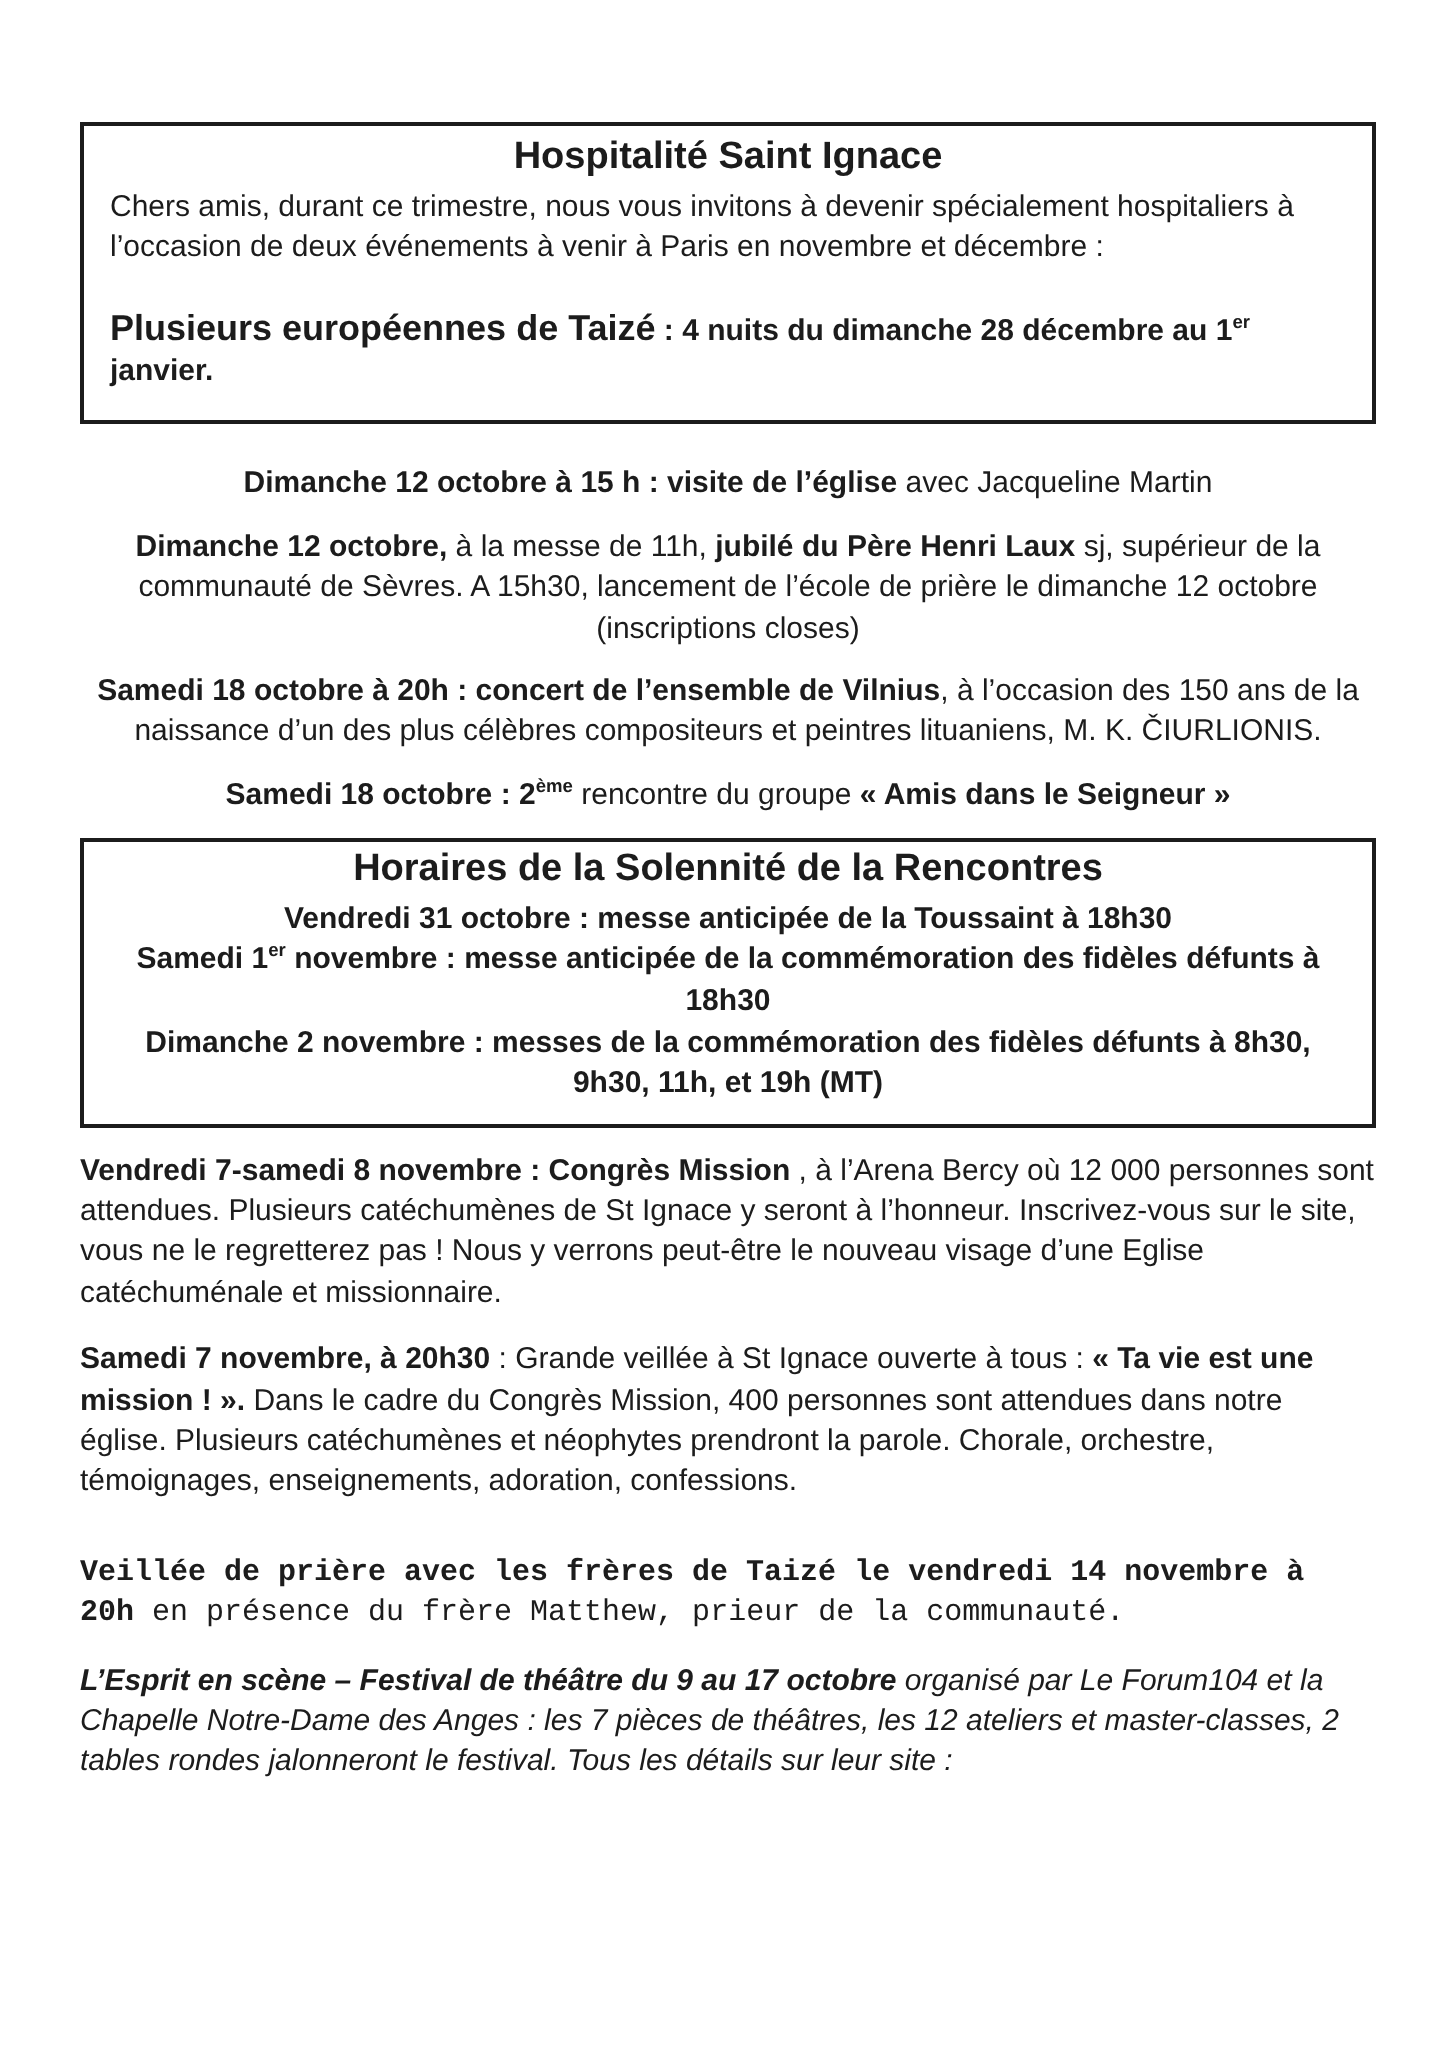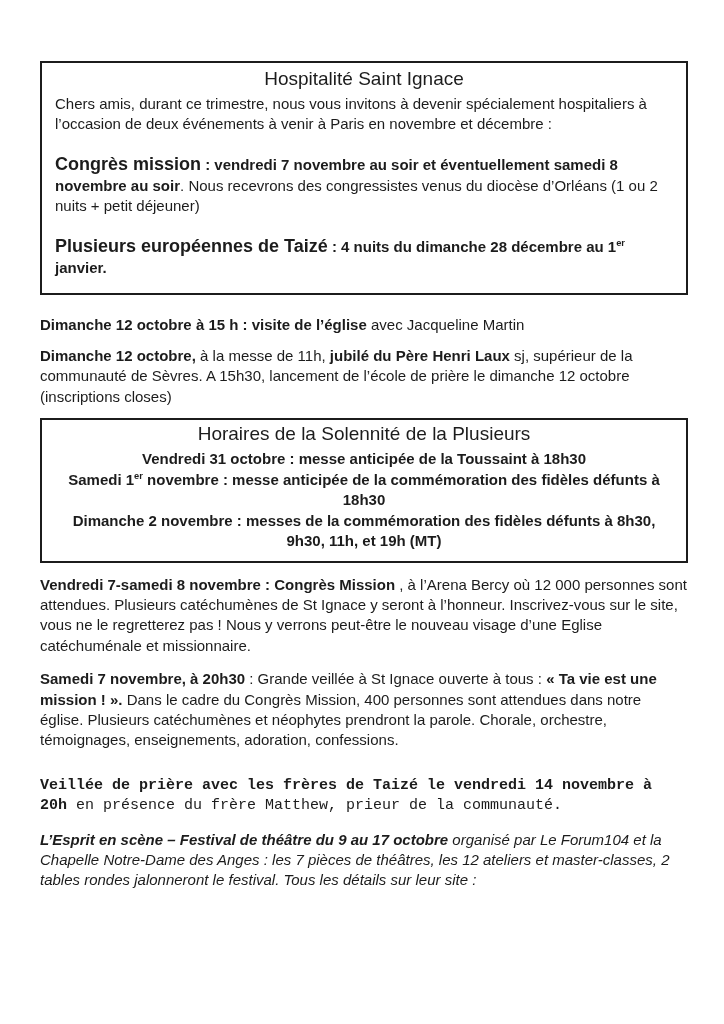--- a/index.html
+++ b/index.html
@@ -14,61 +14,62 @@
     font-size:15px;
     line-height:1.36;
     overflow:hidden;
   }
   .box { border:2px solid #1c1c1c; box-sizing:border-box; }
   .box1 { padding:3px 13px 14px 13px; }
   .box-title {
     margin:1px 0 3px 0;
     text-align:center;
     font-size:19px;
-    font-weight:normal;
+    font-weight:bold;
     line-height:1.25;
   }
   .p { margin:0 0 17px 0; }
   .p:last-child { margin-bottom:0; }
   .b { font-weight:bold; }
   .bi { font-weight:bold; font-style:italic; }
   .lead { font-weight:bold; font-size:18px; }
   sup { font-size:0.62em; line-height:0; }
   .details-line { margin:20px 0 2px 0; font-size:16px; }
 
   .events { margin-top:20px; }
-  .events .p { margin:4px 0 11px 0; }
+  .events .p { margin:4px 0 11px 0;text-align:center; }
 
   .box2 { margin-top:7px; padding:1px 12px 9px 12px; }
   .box2 .sched { margin:0; font-weight:bold; line-height:1.37;text-align:center; }
 
   .mid { margin-top:12px; }
   .mid .p { margin:0 0 13px 0; }
   .p-veillee { margin-top:25px !important;font-family:Liberation Mono, monospace; }
   .p-esprit { font-style:italic; }
 </style>
 </head>
 <body>
 
 <div class="page">
 
   <section class="box box1">
     <h1 class="box-title">Hospitalité Saint Ignace</h1>
     <p class="p"><span>Chers amis, durant ce trimestre, nous vous invitons à devenir spécialement hospitaliers à l’occasion de deux événements à venir à Paris en novembre et décembre :</span></p>
-    <p class="p"><span class="lead">Congrès mission</span><span class="b"> : vendredi 7 novembre au soir et éventuellement samedi 8 novembre au soir</span><span>. Nous recevrons des congressistes venus du diocèse d’Orléans (1 ou 2 nuits + petit déjeuner)</span></p>
     <p class="p"><span class="lead">Plusieurs européennes de Taizé</span><span class="b"> :  4 nuits du dimanche 28 décembre au 1</span><sup class="b">er</sup><span class="b"> janvier.</span></p>
   </section>
 
   <section class="events">
     <p class="p"><span class="b">Dimanche 12 octobre à 15 h : visite de l’église</span><span> avec Jacqueline Martin</span></p>
     <p class="p"><span class="b">Dimanche 12 octobre,</span><span> à la messe de 11h, </span><span class="b">jubilé du Père Henri Laux</span><span> sj, supérieur de la communauté de Sèvres.  A 15h30, lancement de l’école de prière le dimanche 12 octobre (inscriptions closes)</span></p>
+    <p class="p"><span class="b">Samedi 18 octobre à 20h : concert de l’ensemble de Vilnius</span><span>, à l’occasion des 150 ans de la naissance d’un des plus célèbres compositeurs et peintres lituaniens, M. K. ČIURLIONIS.</span></p>
+    <p class="p"><span class="b">Samedi 18 octobre : 2</span><sup class="b">ème</sup><span> rencontre du groupe </span><span class="b">« Amis dans le Seigneur »</span></p>
   </section>
 
   <section class="box box2">
-    <h2 class="box-title">Horaires de la Solennité de la Plusieurs</h2>
+    <h2 class="box-title">Horaires de la Solennité de la Rencontres</h2>
     <p class="sched">Vendredi 31 octobre : messe anticipée de la Toussaint à 18h30</p>
     <p class="sched"><span>Samedi 1</span><sup>er</sup><span> novembre : messe anticipée de la commémoration des fidèles défunts à 18h30</span></p>
     <p class="sched">Dimanche 2 novembre : messes de la commémoration des fidèles défunts à 8h30, 9h30, 11h, et 19h (MT)</p>
   </section>
 
   <section class="mid">
     <p class="p"><span class="b">Vendredi 7-samedi 8 novembre : Congrès Mission</span><span> , à l’Arena Bercy où 12 000 personnes sont attendues. Plusieurs catéchumènes de St Ignace y seront à l’honneur. Inscrivez-vous sur le site, vous ne le regretterez pas ! Nous y verrons peut-être le nouveau visage d’une Eglise catéchuménale et missionnaire.</span></p>
     <p class="p"><span class="b">Samedi 7 novembre, à 20h30</span><span> : Grande veillée à St Ignace ouverte à tous : </span><span class="b">« Ta vie est une mission ! ».</span><span> Dans le cadre du Congrès Mission, 400 personnes sont attendues dans notre église. Plusieurs catéchumènes et néophytes prendront la parole.  Chorale, orchestre, témoignages, enseignements, adoration, confessions.</span></p>
     <p class="p p-veillee"><span class="b">Veillée de prière avec les frères de Taizé le vendredi 14 novembre à 20h</span><span> en présence du frère Matthew, prieur de la communauté.</span></p>
     <p class="p p-esprit"><span class="b">L’Esprit en scène – Festival de théâtre du 9 au 17 octobre</span><span> organisé par Le Forum104 et la Chapelle Notre-Dame des Anges : les 7 pièces de théâtres, les 12 ateliers et master-classes, 2 tables rondes jalonneront le festival. Tous les détails sur leur site : </span></p>

